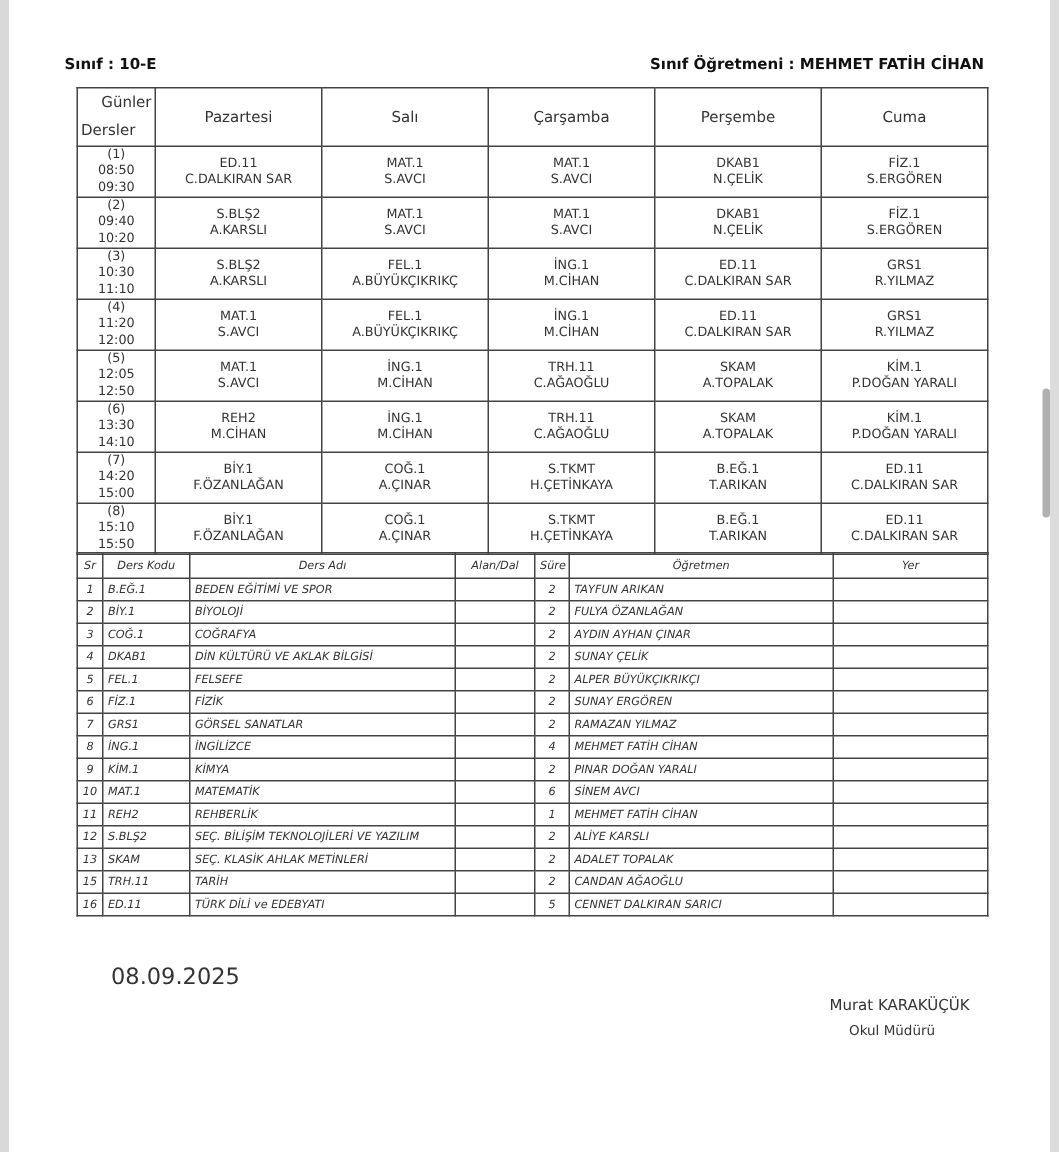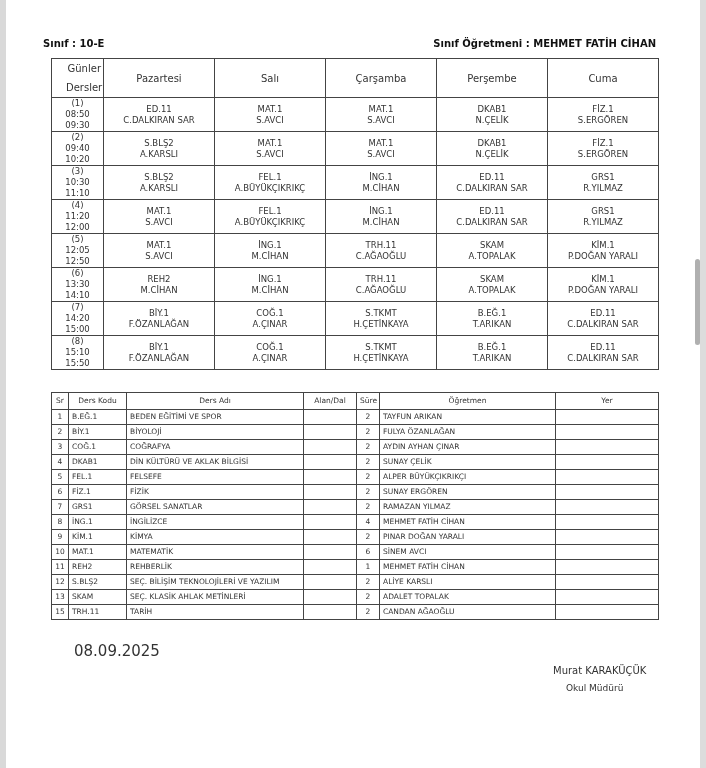--- a/index.html
+++ b/index.html
@@ -23,24 +23,24 @@
   table { border-collapse: collapse; position: absolute; table-layout: fixed; }
   #schedule { left: 51px; top: 58px; width: 607px; }
   #schedule td, #schedule th {
     border: 1px solid #444; font-size: 8.5px; font-weight: normal; text-align: center;
     padding: 0; line-height: 11px; color: #333;
   }
   #schedule th { height: 38px; font-size: 10px; }
   #schedule td { height: 32px; }
   .corner { position: relative; }
   .corner .gun { position: absolute; right: 2px; top: 4px; }
-  .corner .ders { position: absolute; left: 14px; bottom: 4px; }
+  .corner .ders { position: absolute; left: 2px; bottom: 4px; }
   .period { line-height: 10px; font-size: 9px; }
 
-  #lessons { left: 51px; top: 392px; width: 607px; }
+  #lessons { left: 51px; top: 368px; width: 607px; font-style: italic; }
   #lessons td, #lessons th {
     border: 1px solid #444; font-size: 7.5px; font-weight: normal; padding: 0 3px;
     height: 14px; line-height: 14px; color: #333; white-space: nowrap; overflow: hidden;
   }
   #lessons th { text-align: center; height: 16px; }
   #lessons td.c { text-align: center; }
   #lessons td.l { text-align: left; }
 
   .date { position: absolute; left: 74px; top: 642px; font-size: 15px; color: #333; }
   .sig-name { position: absolute; left: 553px; top: 665px; font-size: 10px; color: #333; }
@@ -439,18 +439,27 @@
       </tr>
       <tr>
         <td class="c">15</td>
         <td class="l">TRH.11</td>
         <td class="l">TARİH</td>
         <td class="l"></td>
         <td class="c">2</td>
         <td class="l">CANDAN AĞAOĞLU</td>
         <td class="l"></td>
       </tr>
+      <tr>
+        <td class="c">16</td>
+        <td class="l">ED.11</td>
+        <td class="l">TÜRK DİLİ ve EDEBYATI</td>
+        <td class="l"></td>
+        <td class="c">5</td>
+        <td class="l">CENNET DALKIRAN SARICI</td>
+        <td class="l"></td>
+      </tr>
     </tbody>
 </table>
 
 <div class="date">08.09.2025</div>
 <div class="sig-name">Murat KARAKÜÇÜK</div>
 <div class="sig-title">Okul Müdürü</div>
 
 </body></html>

